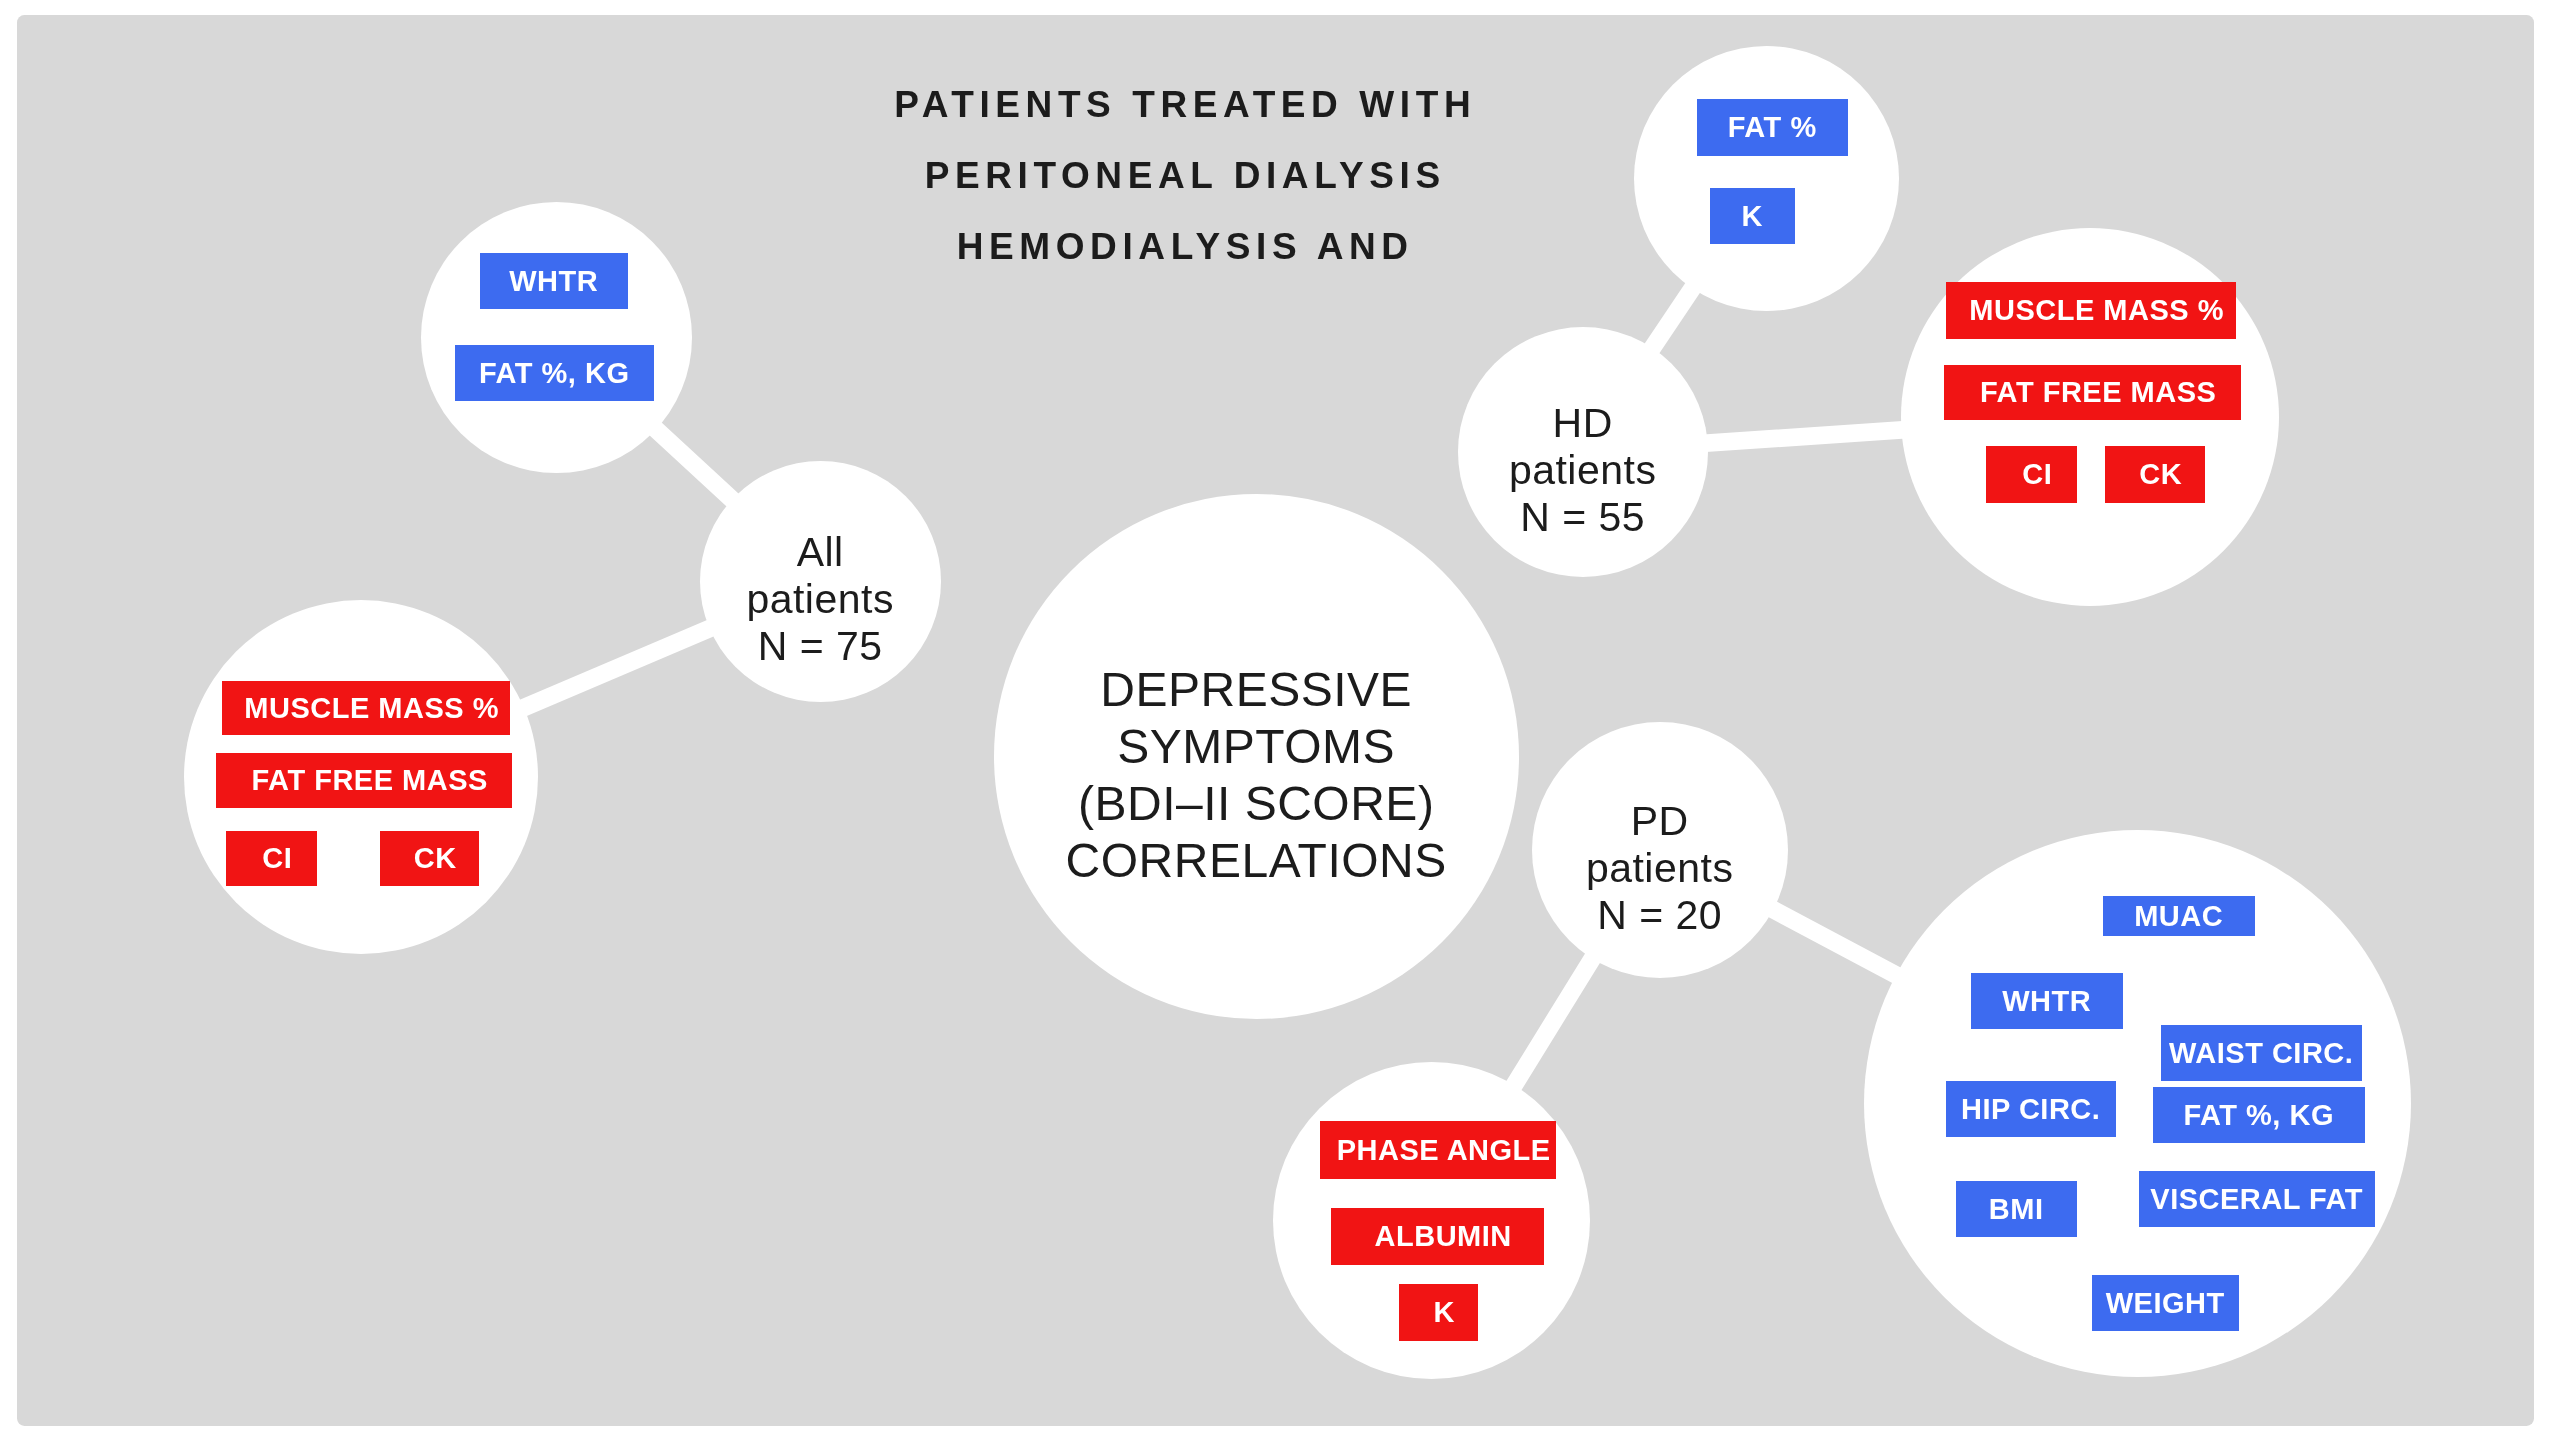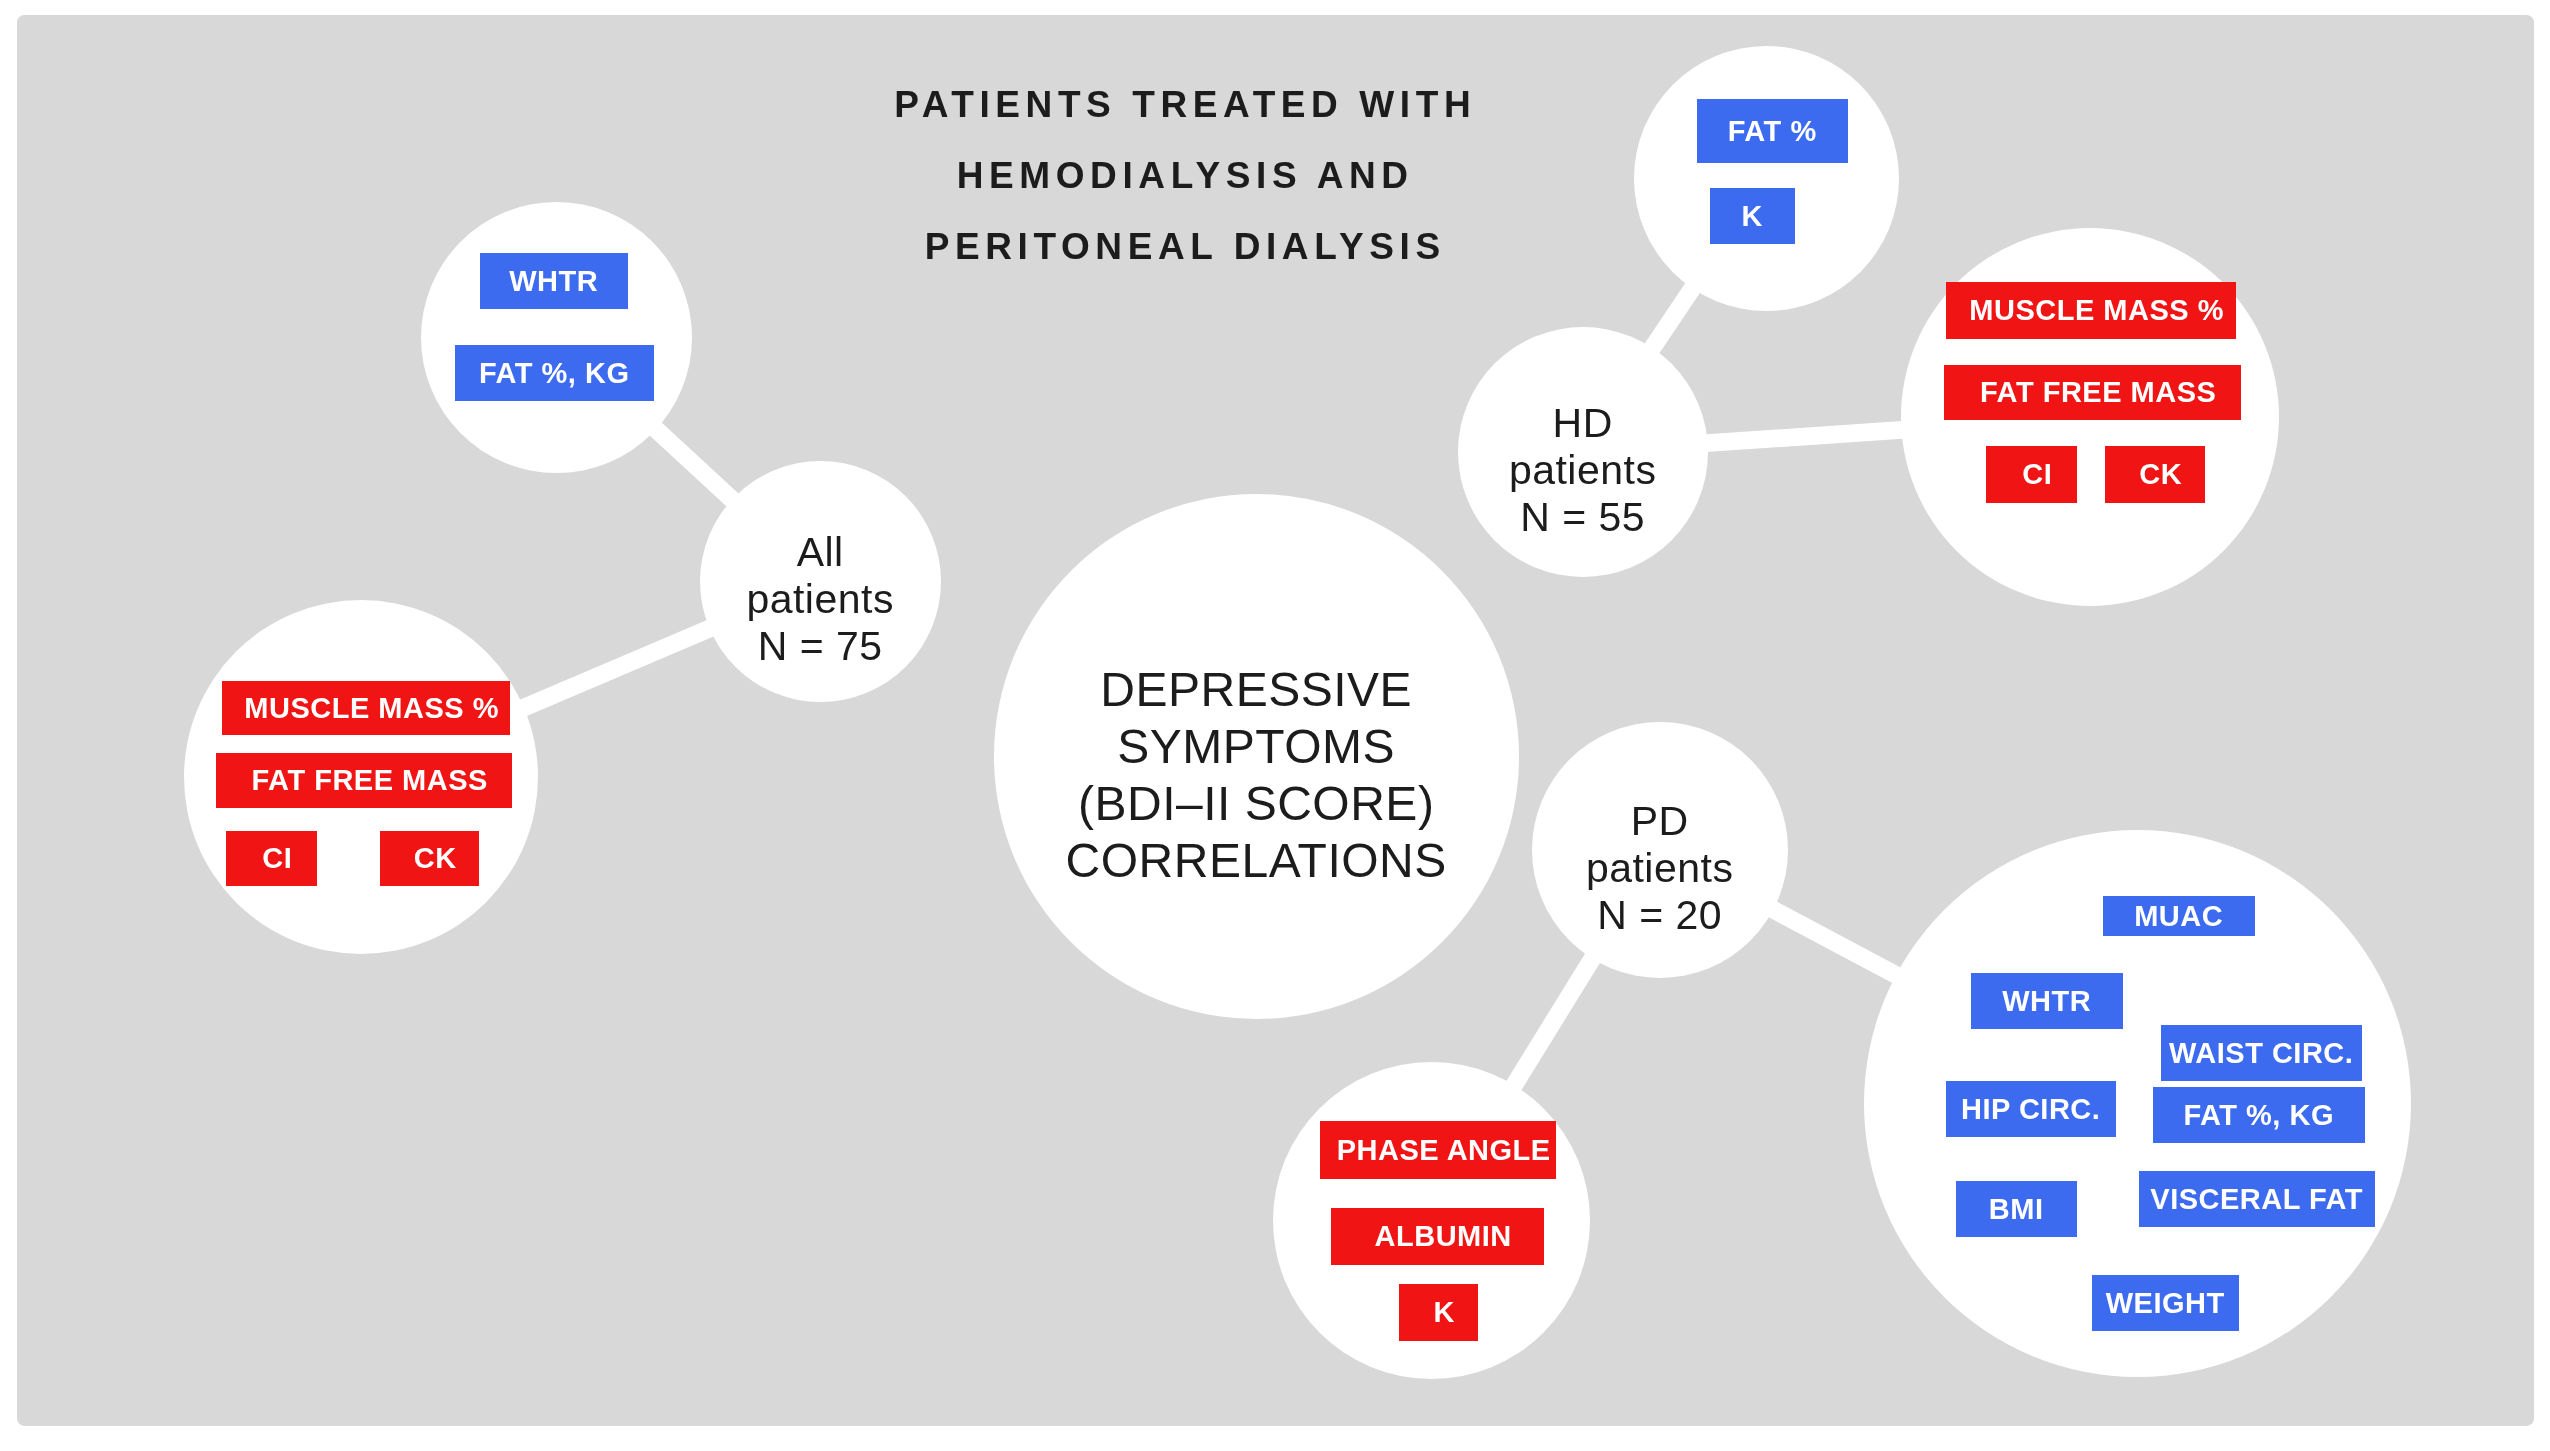--- a/index.html
+++ b/index.html
@@ -75,33 +75,33 @@
       <div class="center-label">
         <span>DEPRESSIVE</span>
         <span>SYMPTOMS</span>
         <span>(BDI–II SCORE)</span>
         <span>CORRELATIONS</span>
       </div>
     </div>
 
     <div class="title">
       <span>PATIENTS TREATED WITH</span>
+      <span>PERITONEAL DIALYSIS</span>
       <span>HEMODIALYSIS AND</span>
-      <span>PERITONEAL DIALYSIS</span>
     </div>
 
     <div class="chip blue" style="left:463px;top:238px;width:148px;height:56px;">WHTR</div>
     <div class="chip blue" style="left:438px;top:330px;width:199px;height:56px;">FAT %, KG</div>
 
     <div class="chip red" style="left:205px;top:666px;width:276px;height:54px;">MUSCLE MASS %</div>
     <div class="chip red" style="left:199px;top:738px;width:284px;height:55px;">FAT FREE MASS</div>
     <div class="chip red" style="left:209px;top:816px;width:79px;height:55px;">CI</div>
     <div class="chip red" style="left:363px;top:816px;width:87px;height:55px;">CK</div>
 
-    <div class="chip blue" style="left:1680px;top:84px;width:151px;height:64px;">FAT %</div>
+    <div class="chip blue" style="left:1680px;top:84px;width:151px;height:57px;">FAT %</div>
     <div class="chip blue" style="left:1693px;top:173px;width:85px;height:56px;">K</div>
 
     <div class="chip red" style="left:1929px;top:267px;width:278px;height:57px;">MUSCLE MASS %</div>
     <div class="chip red" style="left:1927px;top:350px;width:285px;height:55px;">FAT FREE MASS</div>
     <div class="chip red" style="left:1969px;top:431px;width:79px;height:57px;">CI</div>
     <div class="chip red" style="left:2088px;top:431px;width:88px;height:57px;">CK</div>
 
     <div class="chip red" style="left:1303px;top:1106px;width:224px;height:58px;">PHASE ANGLE</div>
     <div class="chip red" style="left:1314px;top:1193px;width:201px;height:57px;">ALBUMIN</div>
     <div class="chip red" style="left:1382px;top:1269px;width:67px;height:57px;">K</div>

